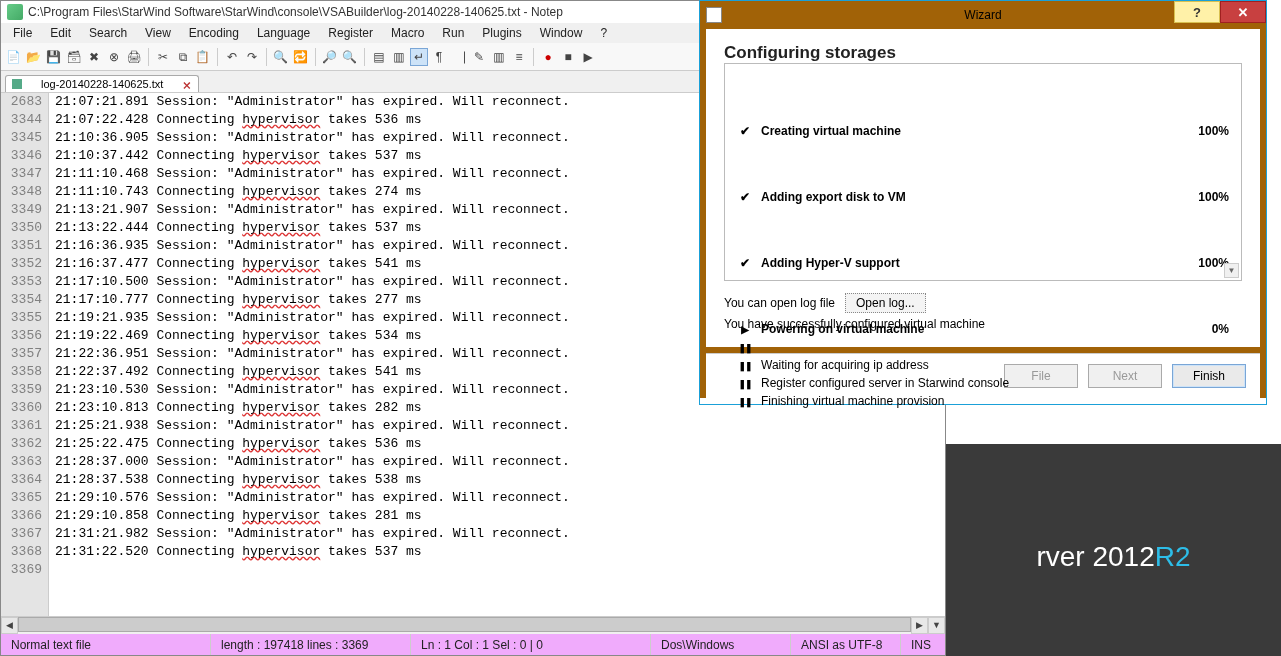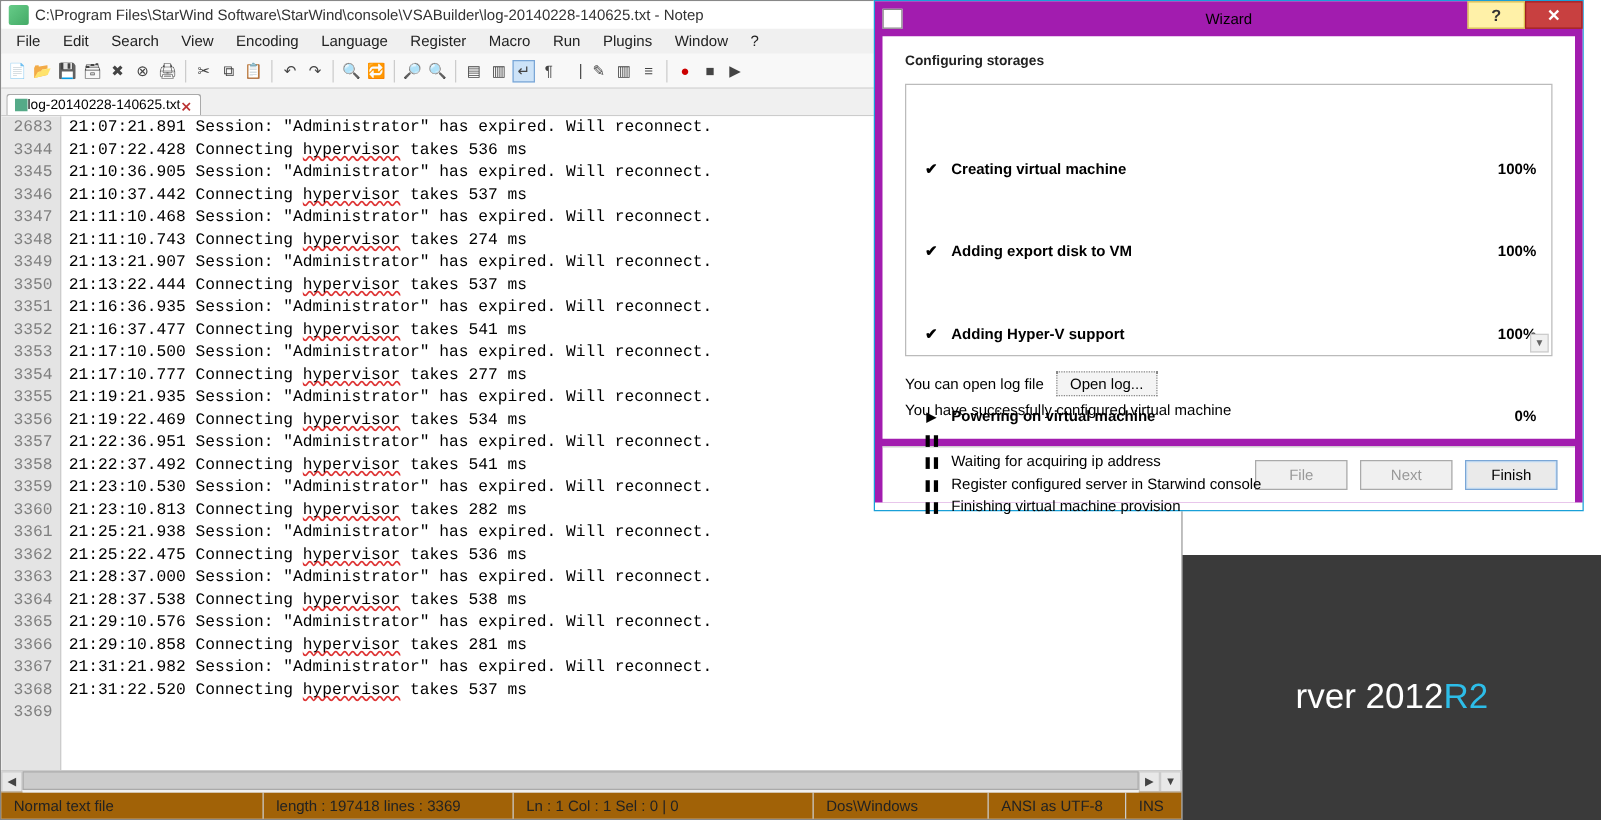--- a/index.html
+++ b/index.html
@@ -10,51 +10,51 @@
 .npp-titlebar { height: 22px; background: #fff; display: flex; align-items: center; padding: 0 6px; font-size: 12px; color: #333; }
 .npp-titlebar-icon { width: 16px; height: 16px; margin-right: 5px; background: linear-gradient(135deg,#6c8,#4a6); border-radius: 2px; }
 .npp-menubar { height: 20px; background: #f0f0f0; display: flex; align-items: center; padding: 0 4px; gap: 2px; font-size: 12px; color: #222; }
 .npp-menubar span { padding: 2px 8px; cursor: default; }
 
 .npp-toolbar { height: 28px; background: #f8f8f8; border-bottom: 1px solid #ccc; display: flex; align-items: center; padding: 0 4px; gap: 2px; }
 .tb-btn { width: 18px; height: 18px; display:flex; align-items:center; justify-content:center; font-size:12px; color:#444; }
 .tb-sep { width: 1px; height: 18px; background: #ccc; margin: 0 3px; }
 
 .npp-tabbar { height: 22px; background: #f0f0f0; border-bottom: 1px solid #ccc; display: flex; align-items: end; padding: 0 4px; }
-.npp-tab { background: #fff; border: 1px solid #aaa; border-bottom: none; padding: 2px 6px; font-size: 11px; display: flex; align-items: center; gap: 0; border-radius: 3px 3px 0 0; }
+.npp-tab { background: #fff; border: 1px solid #aaa; border-bottom: none; padding: 2px 6px; font-size: 11px; display: flex; align-items: center; gap: 19px; border-radius: 3px 3px 0 0; }
 .npp-tab .tab-icon { width: 10px; height: 10px; background: #5a8; display:inline-block; }
 .npp-tab .tab-close { width: 10px; height: 10px; color:#b33; font-weight:bold; }
 
 .npp-editor { flex: 1; display: flex; overflow: hidden; background: #fff; }
 .gutter { width: 48px; background: #e4e4e4; color: #808080; text-align: right; padding: 0 6px 0 0; font-family: "Courier New", monospace; font-size: 13px; line-height: 18px; overflow:hidden; border-right: 1px solid #ccc; }
 .code { flex: 1; font-family: "Courier New", monospace; font-size: 13px; line-height: 18px; white-space: pre; overflow: hidden; color: #000; padding-left: 6px; }
 .underline-word { text-decoration: underline wavy #d33; text-decoration-skip-ink: none; }
 
 .npp-scroll-h { height: 17px; background: #f0f0f0; border-top: 1px solid #ccc; display:flex; align-items:center; }
 .npp-scroll-h .arrow { width:17px; height:17px; background:#e8e8e8; border:1px solid #ccc; display:flex; align-items:center; justify-content:center; font-size:9px; color:#444;}
 .npp-scroll-h .track { flex:1; height:17px; background:#f0f0f0; position:relative;}
 .npp-scroll-h .thumb { position:absolute; left:0; top:0; width:100%; height:15px; background:#ccc; border:1px solid #aaa;}
 .npp-scroll-v-arrow { width:17px; height:17px; background:#e8e8e8; border:1px solid #ccc; display:flex; align-items:center; justify-content:center; font-size:9px; color:#444;}
 
-.npp-statusbar { height: 22px; background: #a16207; border-top: 1px solid #ccc; display: flex; align-items: center; font-size: 12px; color: #222; }
+.npp-statusbar { height: 22px; background: #f0abfc; border-top: 1px solid #ccc; display: flex; align-items: center; font-size: 12px; color: #222; }
 .npp-statusbar .cell { padding: 0 10px; border-right: 1px solid #ccc; height:100%; display:flex; align-items:center; }
 .npp-statusbar .cell:last-child { border-right:none; }
 
 
 .wizard-window { position: absolute; left: 699px; top: 0; width: 568px; background: #fff; border: 1px solid #1aa0d8; }
-.wizard-chrome { background: #a21caf; padding: 0; }
+.wizard-chrome { background: #a16207; padding: 0; }
 .wizard-titlebar { height: 28px; display: flex; align-items: center; justify-content: center; position: relative; }
 .wizard-titlebar-icon { position: absolute; left: 6px; top: 6px; width: 16px; height: 16px; background: #fff; border:1px solid #888; }
 .wizard-title { font-size: 12px; color: #000; }
 .wizard-controls { position: absolute; right: 0; top: 0; display: flex; }
 .wizard-btn { width: 46px; height: 22px; display:flex; align-items:center; justify-content:center; font-size:13px; font-weight:bold; }
 .wizard-btn.help { background: #fff1a8; color:#333; border:1px solid #d8c050; }
 .wizard-btn.close { background: #c84040; color:#fff; border:1px solid #a02020; font-family: Arial; }
 .wizard-inner { background:#fff; margin: 0 6px 6px 6px; padding: 14px 18px 12px 18px; }
-.wizard-heading { font-weight: bold; font-size: 11px; margin-bottom: 12px; color:#222; }
+.wizard-heading { font-weight: bold; font-size: 17px; color:#222; }
 .wizard-steps { border: 1px solid #bbb; padding: 10px 8px; margin-bottom: 12px; height: 218px; position:relative; }
 .step-row { display:flex; align-items:center; padding: 2px 4px; font-size: 12px; }
 .step-icon { width: 16px; text-align:center; margin-right: 8px; font-weight:bold; font-size:12px; }
 .step-label { flex:1; }
 .step-pct { width: 40px; text-align:right; }
 .step-bold { font-weight: bold; margin-top: 48px; }
 .step-row.completed .step-icon::before { content:"✔"; }
 .step-row.active .step-icon::before { content:"▶"; font-size:10px; }
 .step-row.pending .step-icon::before { content:"❚❚"; font-size:9px; letter-spacing:-1px; }
 .steps-scroll-down { position:absolute; right:2px; bottom:2px; width:15px; height:15px; border:1px solid #ccc; background:#f0f0f0; display:flex; align-items:center; justify-content:center; font-size:8px; color:#666;}

